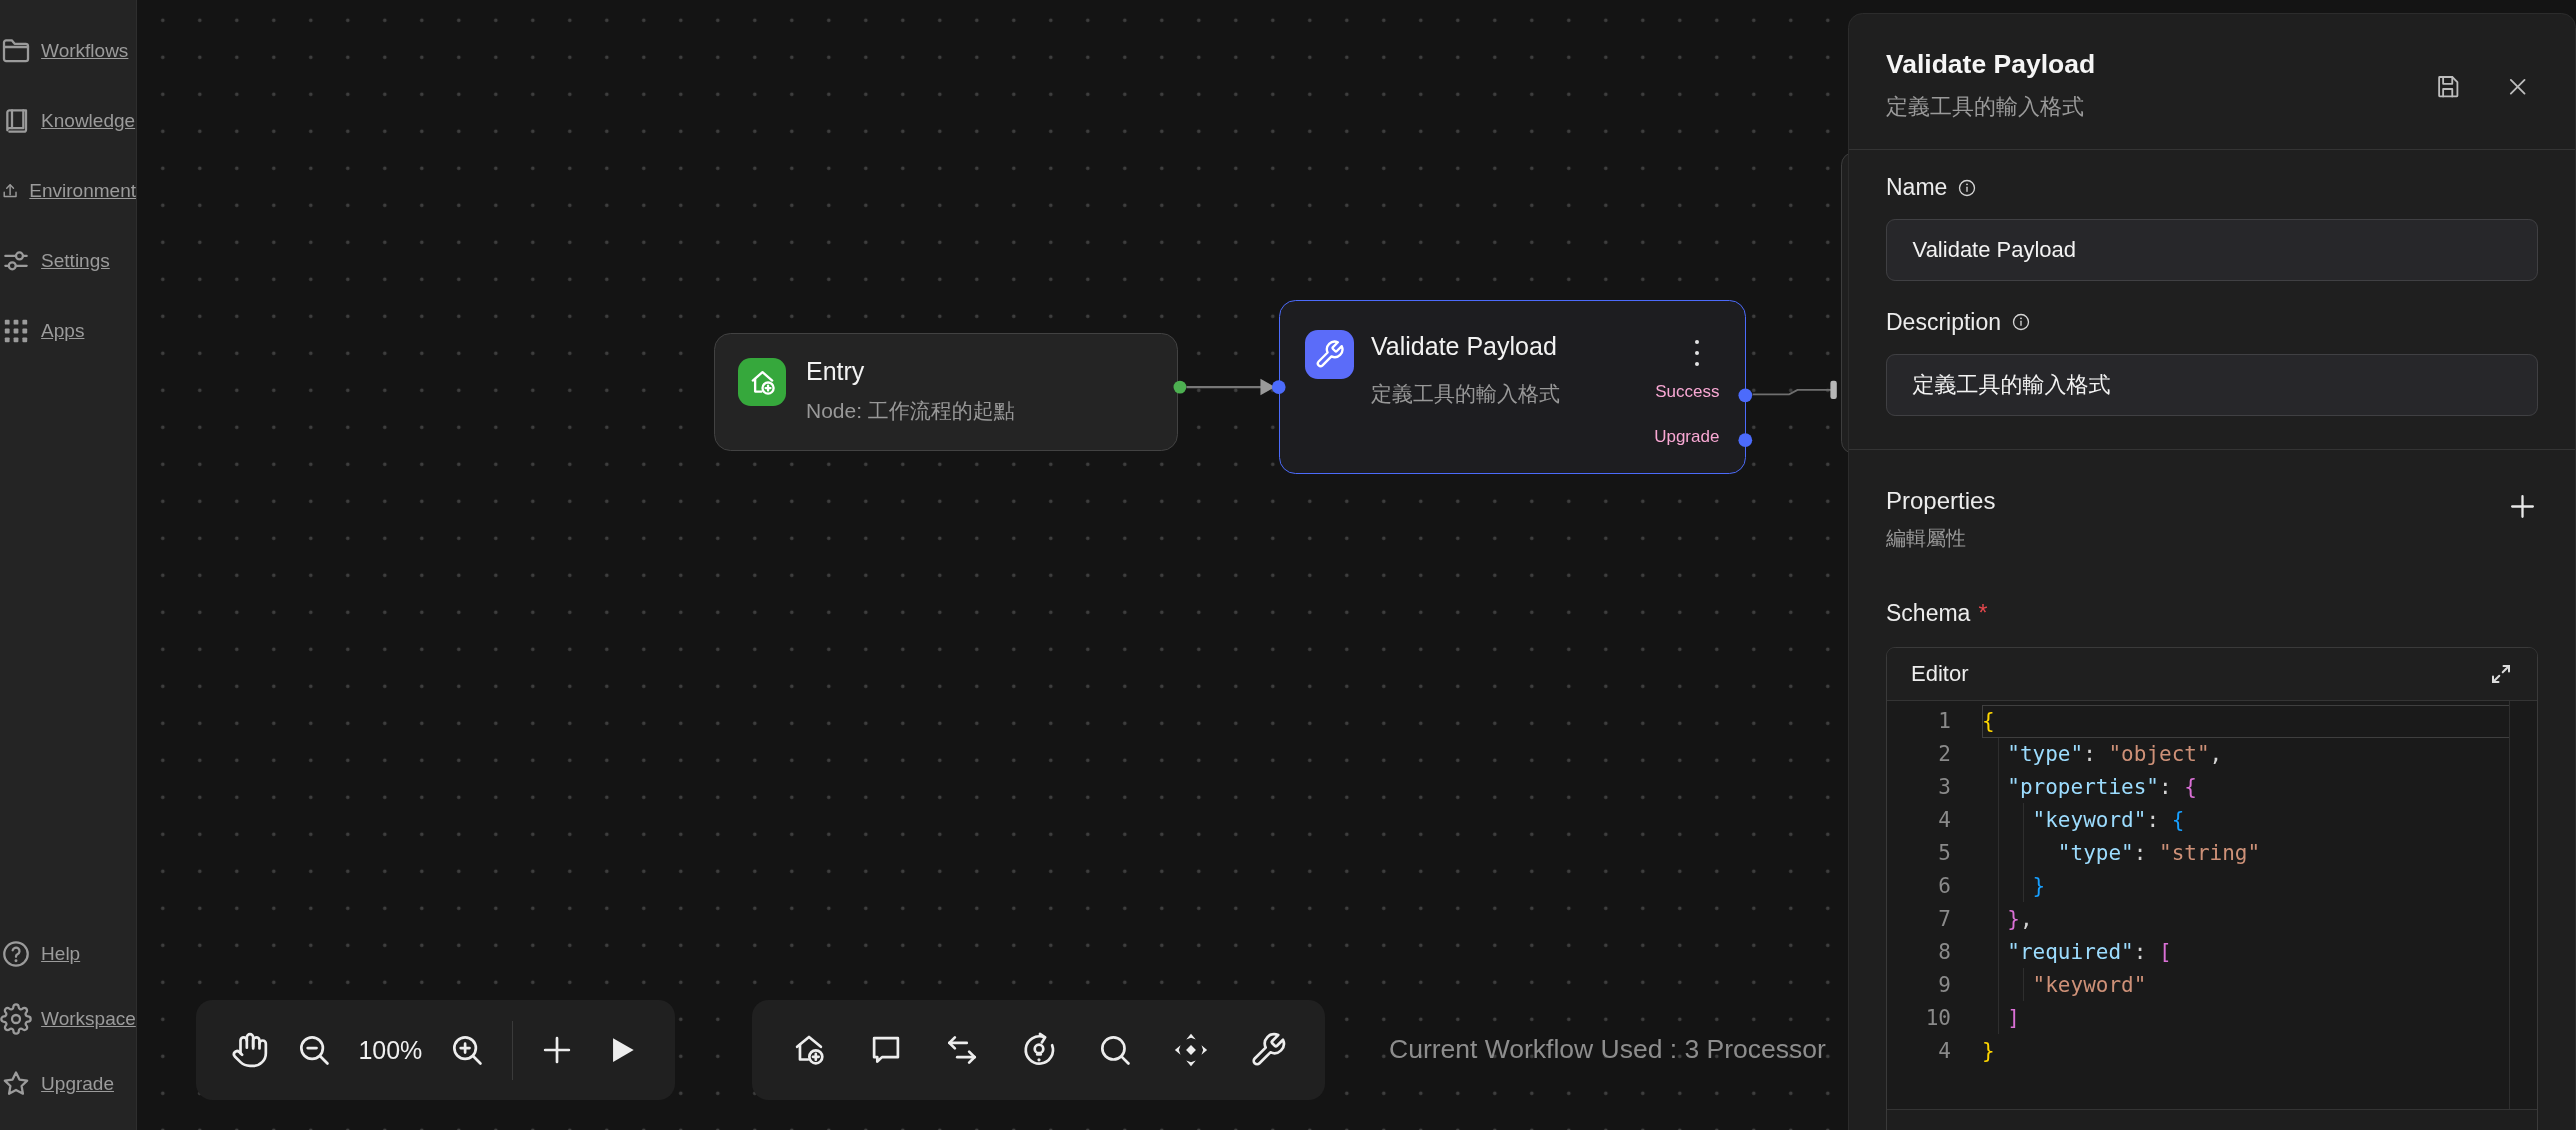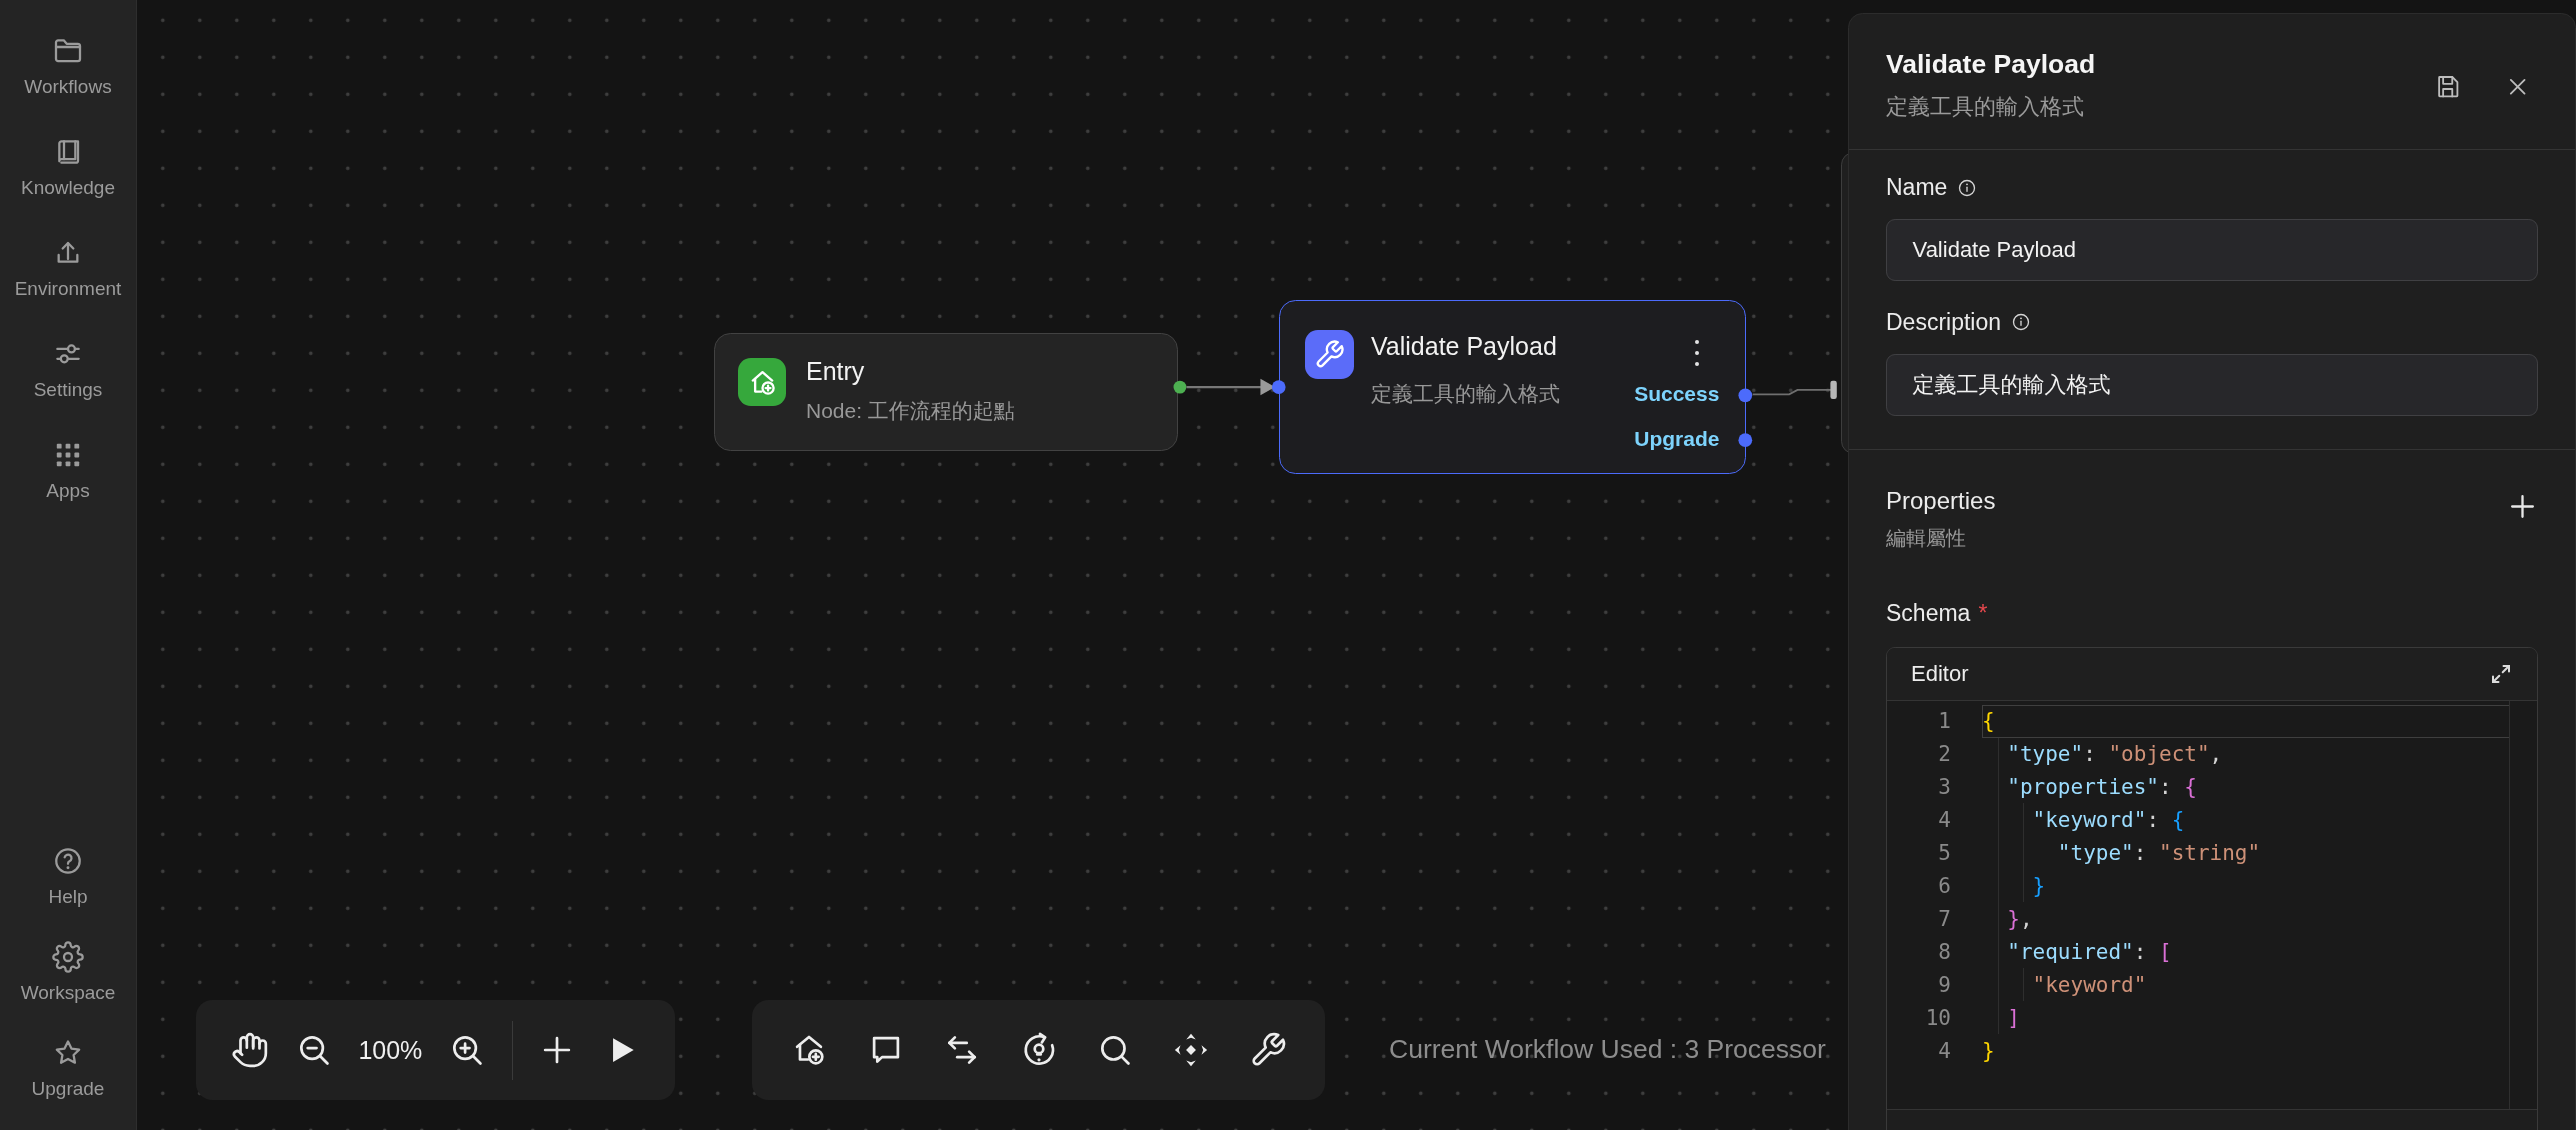--- a/index.html
+++ b/index.html
@@ -6,22 +6,22 @@
   html,body { width:2576px; height:1131px; overflow:hidden; }
   body { position:relative; background:#141414; font-family:"Liberation Sans",sans-serif; }
   svg { display:block; }
 
   
   .sidebar { position:absolute; left:0; top:0; width:137px; height:1131px;
              background:#242424; border-right:0.9px solid #2e2e2e; z-index:15; }
   .side-group { position:absolute; left:0; right:0; display:flex; flex-direction:column; }
   .side-top { top:35px; gap:38px; }
   .side-bottom { bottom:31px; gap:33px; }
-  .side-item { display:flex; flex-direction:column; align-items:center; gap:9.1px;
-               color:#9b9b9b; cursor:pointer; }
+  .side-item { display:flex; flex-direction:row; align-items:center; gap:9.1px;
+               color:#9b9b9b; cursor:pointer;text-decoration:underline; }
   .side-item svg { width:32px; height:32px; stroke:#9b9b9b; fill:none;
                    stroke-width:1.7; stroke-linecap:round; stroke-linejoin:round; }
   .side-label { font-size:19px; color:#9b9b9b; }
 
   
   .canvas { position:absolute; left:137px; top:0; width:2246px; height:1131px;
             background-color:#141414;
             background-image:radial-gradient(circle,#3e3e3e 1.6px,transparent 2.2px);
             background-size:37px 37px; background-position:7.3px 1.8px; }
 
@@ -38,21 +38,21 @@
                    stroke-width:1.8; stroke-linecap:round; stroke-linejoin:round; }
   .node-title { position:absolute; left:91px; font-size:25px; color:#f2f2f2; }
   .node-entry .node-title { top:23px; }
   .node-validate .node-title { top:31px; }
   .node-sub { position:absolute; left:91px; font-size:21px; color:#989898; }
   .node-entry .node-sub { top:63px; }
   .node-validate .node-sub { top:79px; }
   .kebab { position:absolute; right:42px; top:35px; display:flex; flex-direction:column;
            gap:6.4px; cursor:pointer; padding:3.7px; }
   .kebab i { width:4.6px; height:4.6px; border-radius:50%; background:#e3e3e3; }
-  .out-label { position:absolute; right:25.6px; font-size:21px; font-weight:bold; color:#7dd3fc; }
+  .out-label { position:absolute; right:25.6px; font-size:17px; font-weight:normal; color:#f9a8d4; }
   .out-success { top:81px; }
   .out-failure { top:126px; }
 
   .edges { position:absolute; left:0; top:0; width:2439px; height:1131px;
            z-index:4; pointer-events:none; }
 
   .hidden-node { position:absolute; left:1704px; top:152px; width:256px; height:302px;
                  background:#1f1f1f; border:1.8px solid #3d3d3d; border-radius:12.8px; z-index:1; }
 
   

